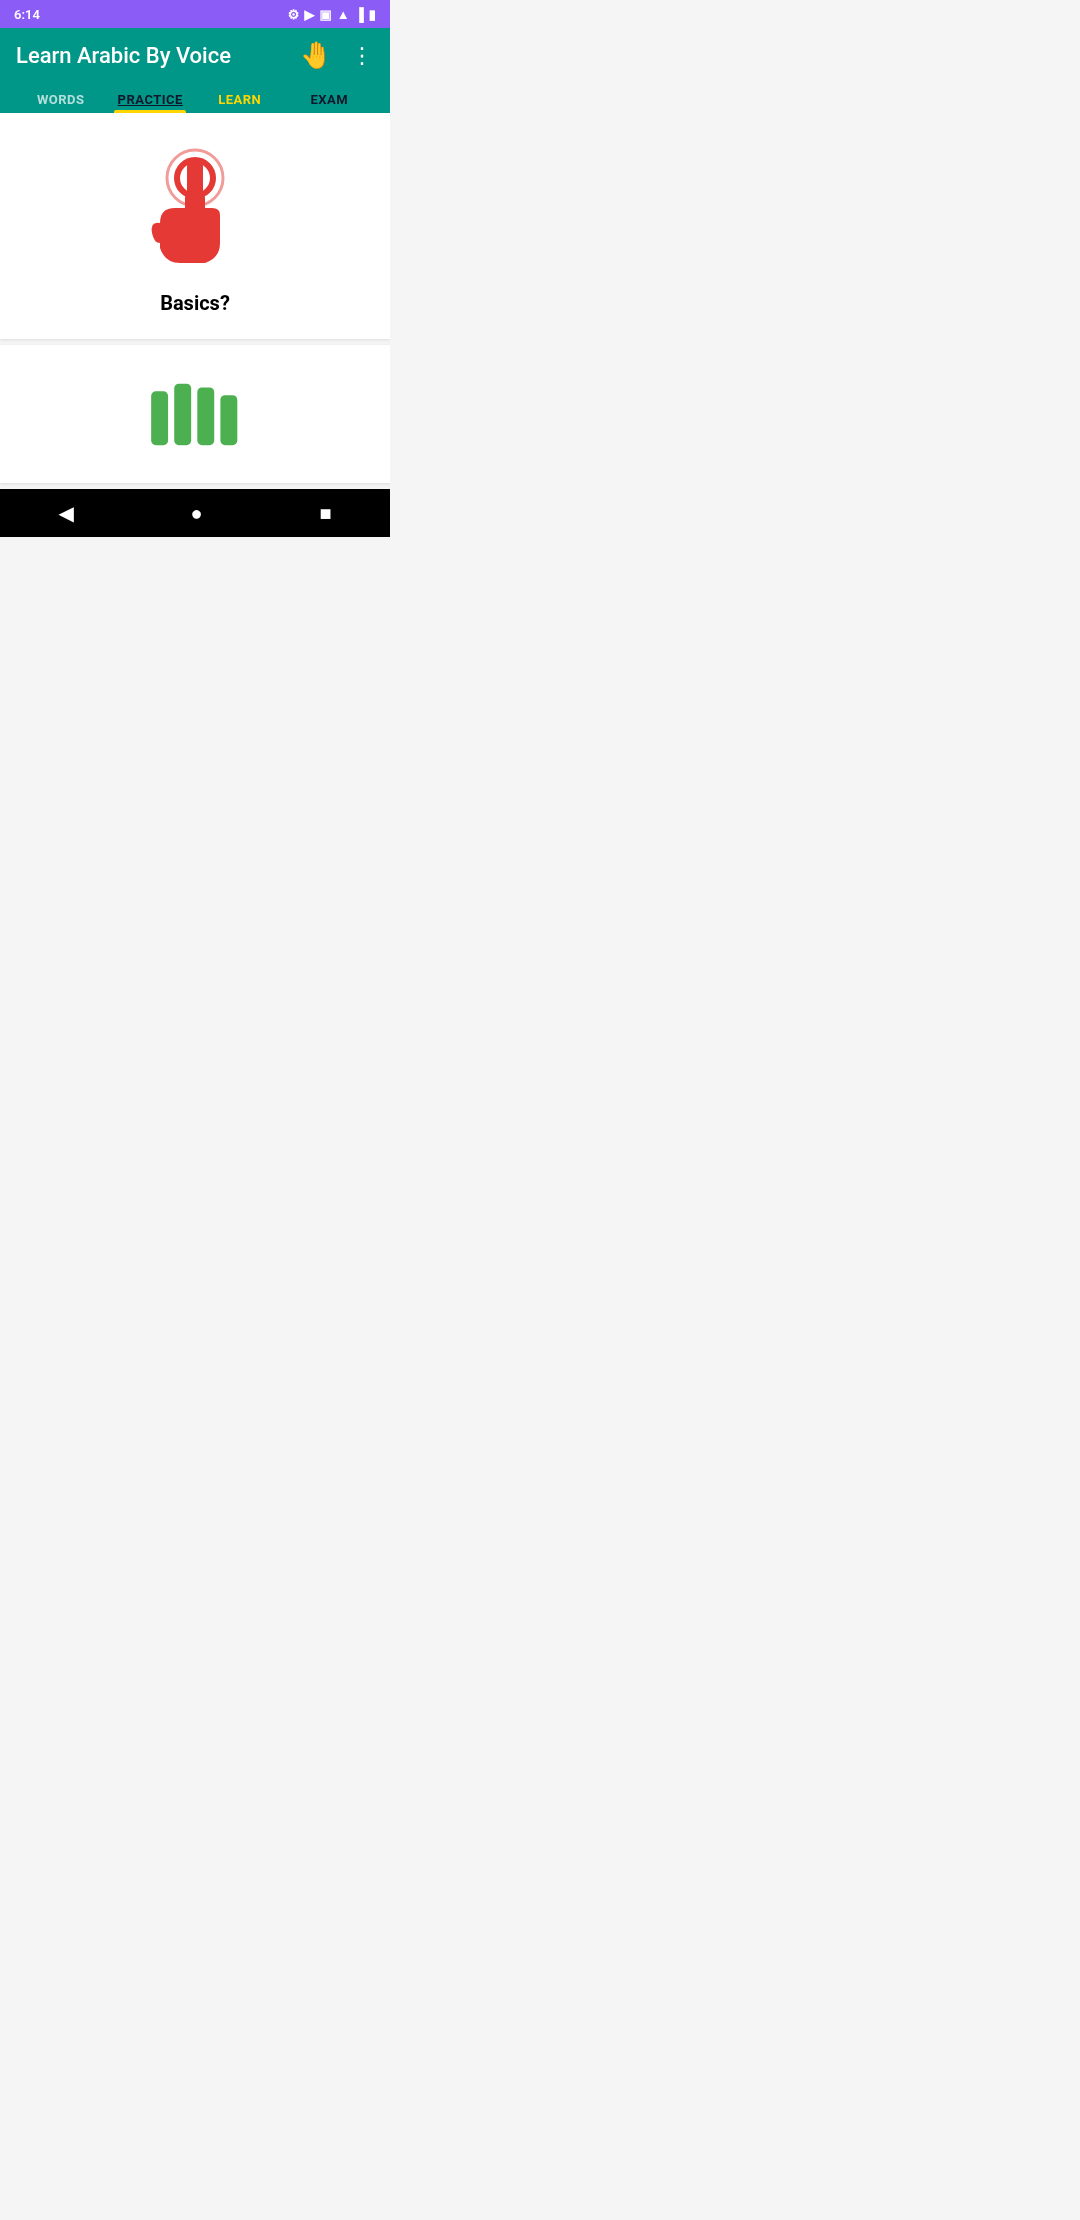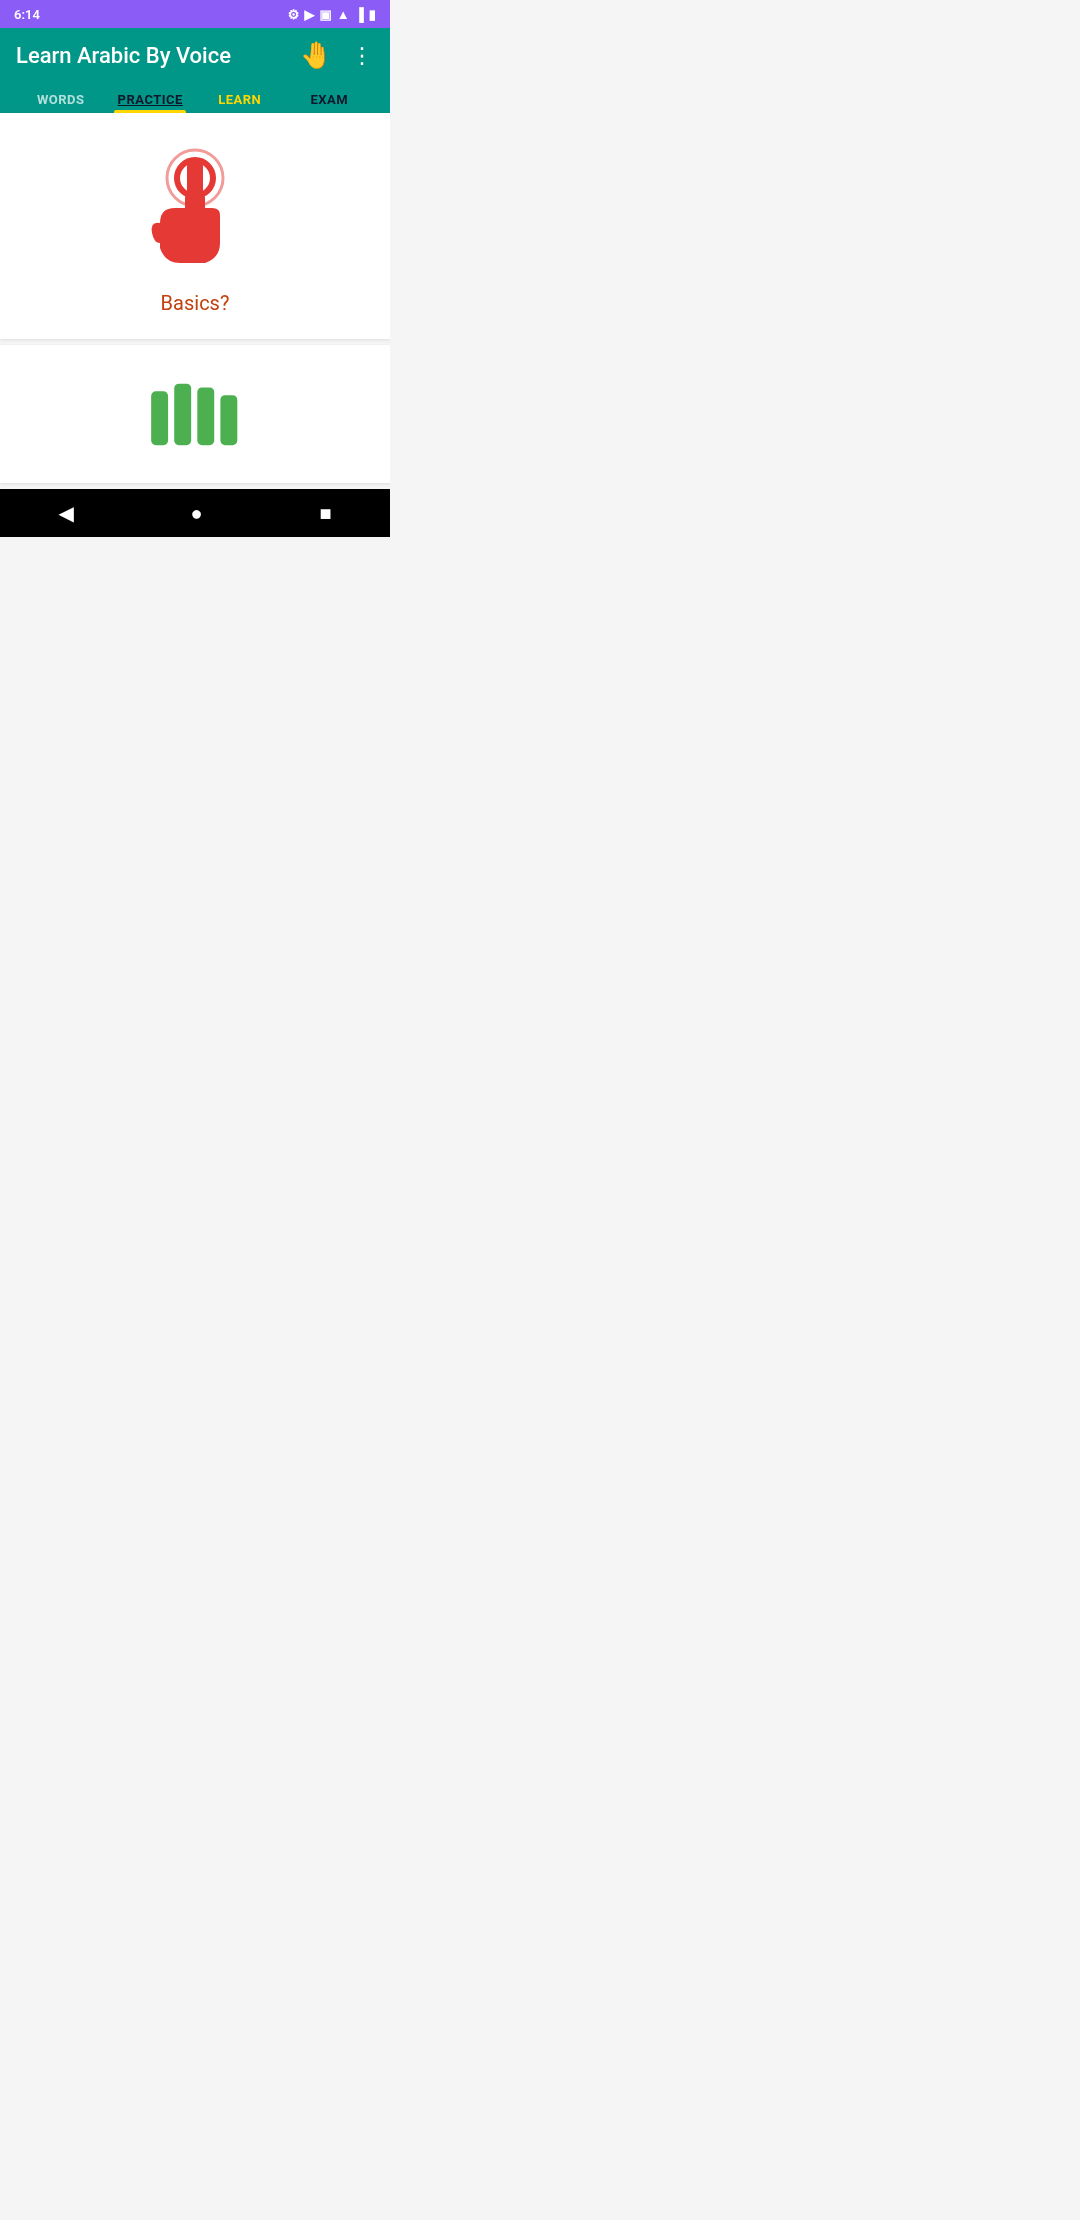--- a/index.html
+++ b/index.html
@@ -108,22 +108,22 @@
       box-shadow: 0 1px 3px rgba(0,0,0,0.1);
     }
     .card-icon {
       margin-bottom: 18px;
       display: flex;
       align-items: center;
       justify-content: center;
     }
     .card-label {
       font-size: 20px;
-      font-weight: 400;
-      color: #c2410c;
+      font-weight: 700;
+      color: #000000;
     }
 
     
     .touch-icon {
       position: relative;
       width: 110px;
       height: 130px;
     }
 
     

